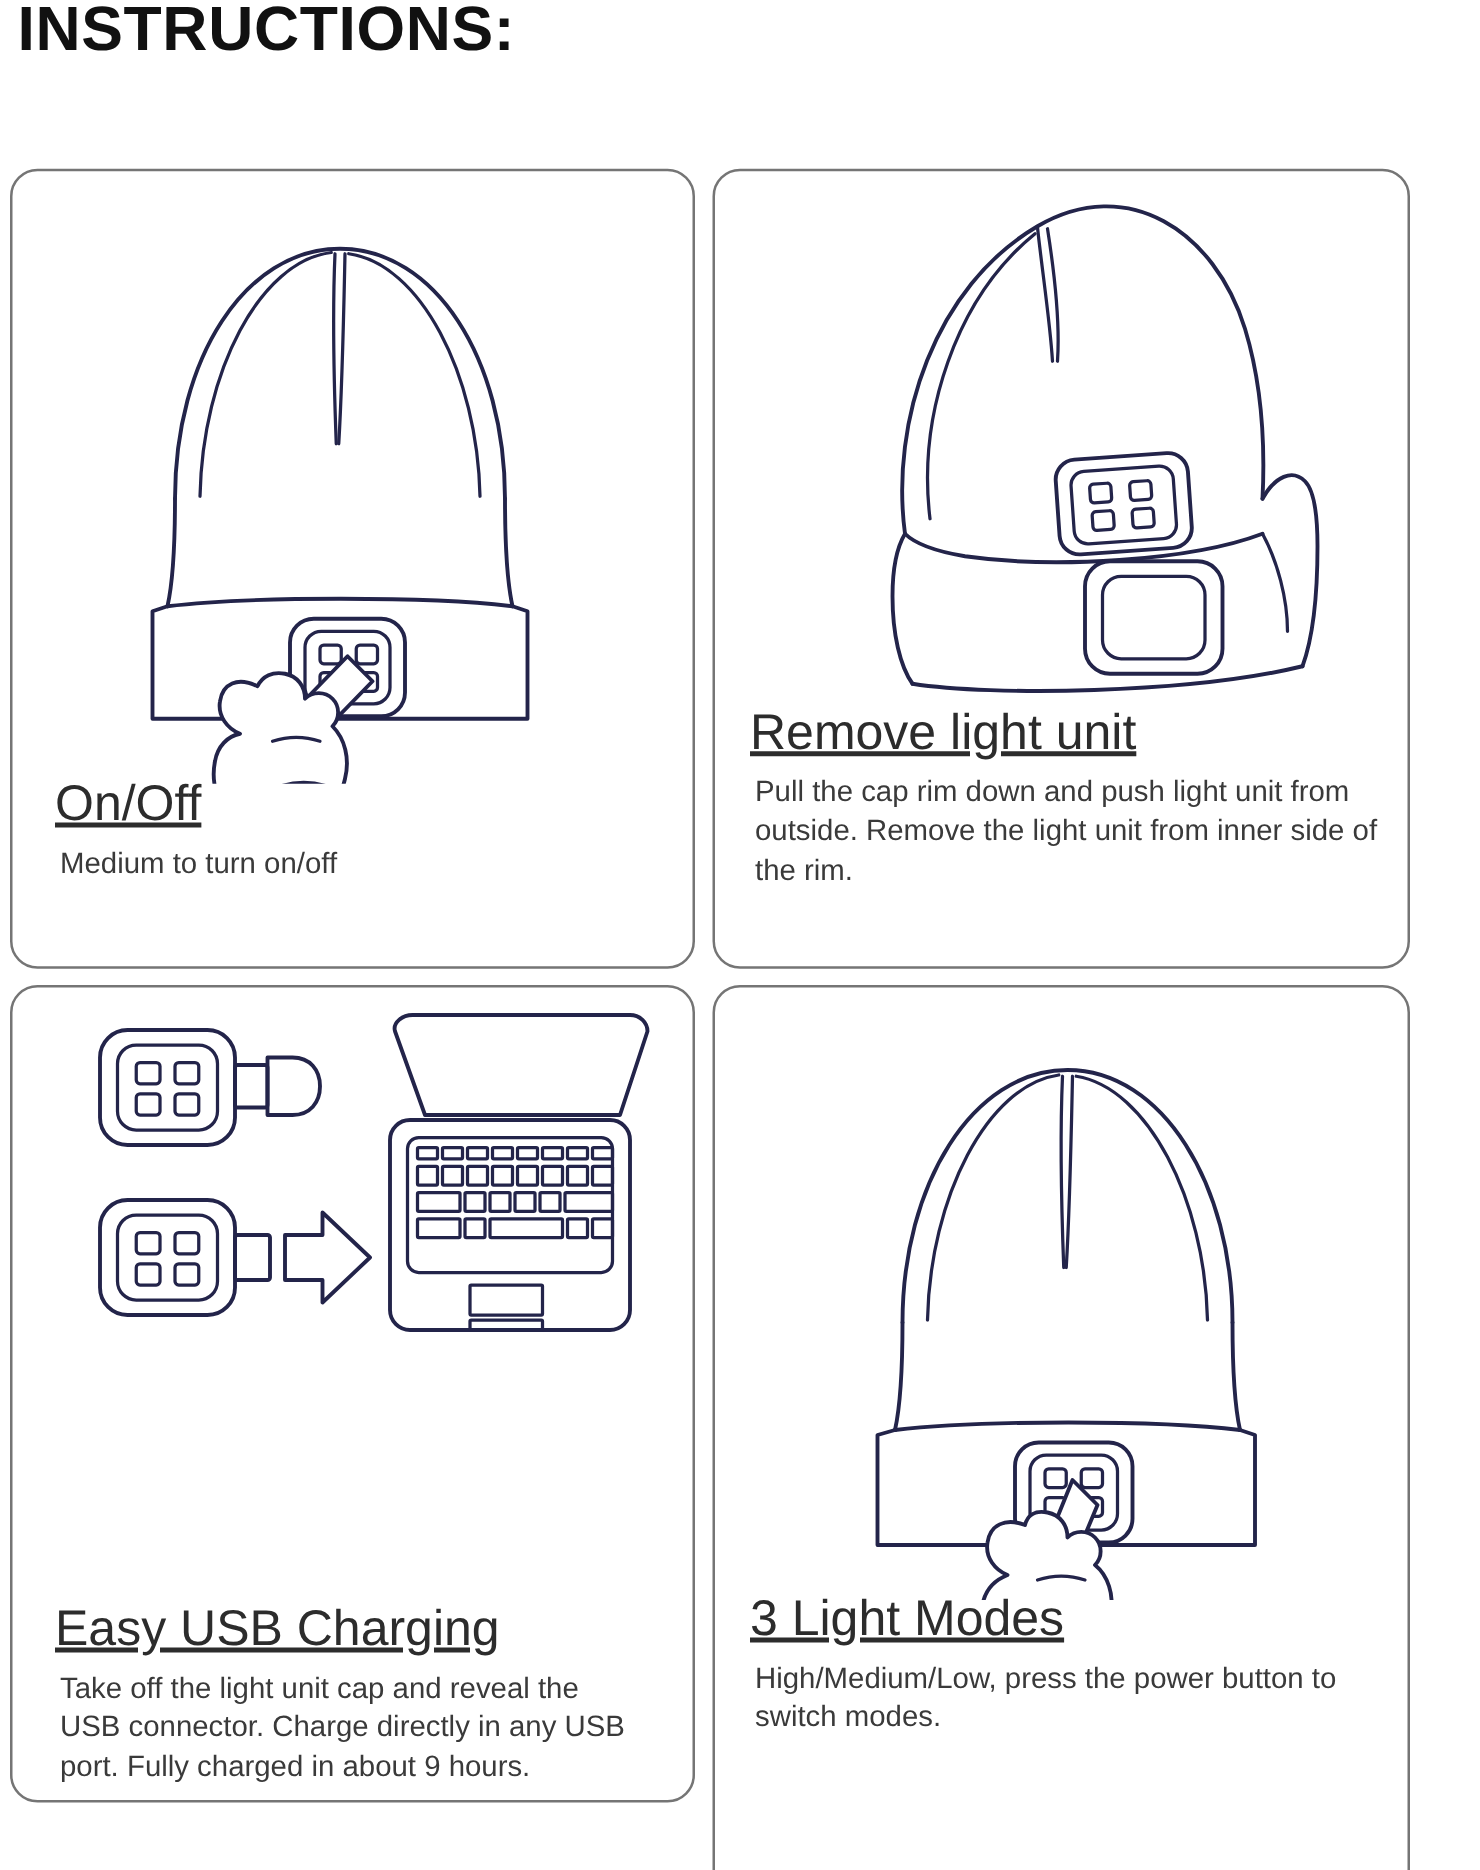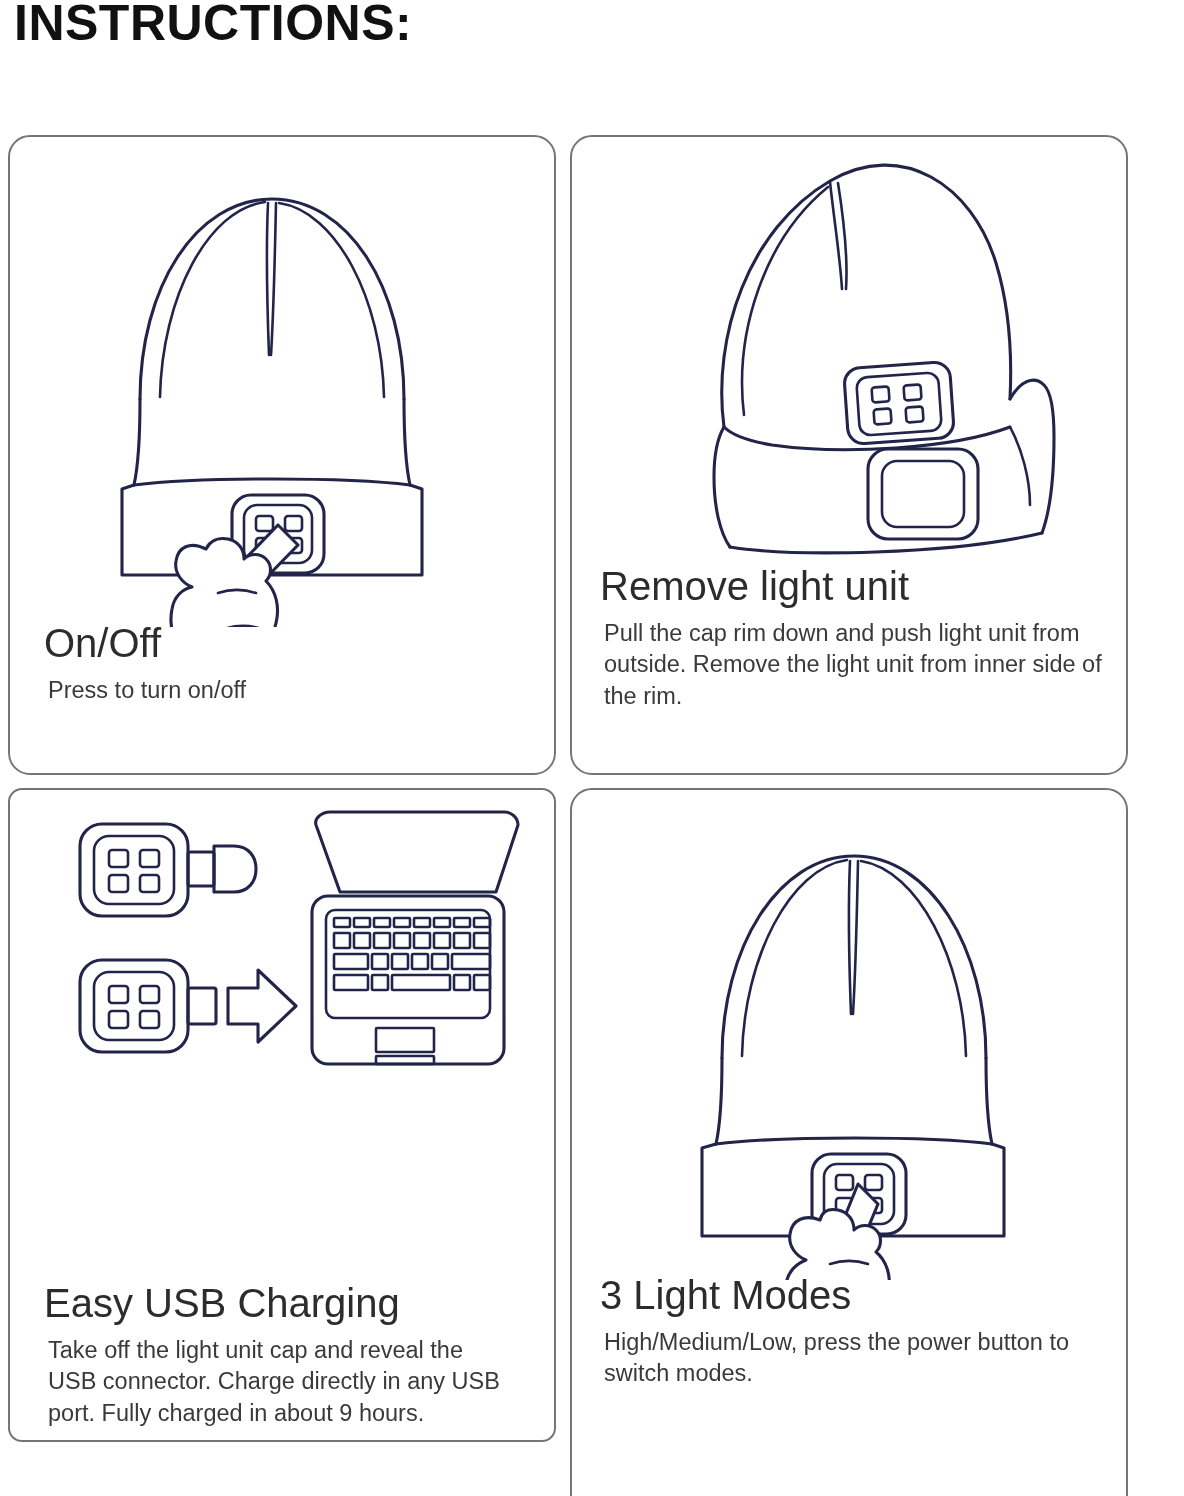--- a/index.html
+++ b/index.html
@@ -39,21 +39,21 @@
   .card {
     position: absolute;
     box-sizing: border-box;
     border: 2px solid #757575;
     border-radius: 22px;
     background: #ffffff;
     overflow: hidden;
   }
   .card-1 { left: 0px;   top: 0px;   width: 548px; height: 640px; }
   .card-2 { left: 562px; top: 0px;   width: 558px; height: 640px; }
-  .card-3 { left: 0px;   top: 653px; width: 548px; height: 654px; border-radius: 14px; }
+  .card-3 { left: 0px;   top: 653px; width: 548px; height: 654px; }
   .card-4 { left: 562px; top: 653px; width: 558px; height: 780px; }
 
   .art {
     position: absolute;
     left: 0;
     top: 0;
     width: 100%;
   }
 
   .card-text {
@@ -66,20 +66,21 @@
   .card-3 .card-text { top: 492px; }
   .card-4 .card-text { top: 484px; left: 28px; right: 18px; }
 
   .card-heading {
     font-size: 40px;
     font-weight: normal;
     color: #2c2c2c;
     line-height: 1.08;
     margin: 0 0 10px 0;
     white-space: nowrap;
+    text-decoration: underline;
   }
   .card-body {
     font-size: 23.5px;
     line-height: 1.33;
     color: #3a3a3a;
     margin: 4px;
   }
 
   
   svg.ink {
@@ -144,21 +145,21 @@
                  C196 530 214 532 230 526 C250 518 262 504 266 486
                  C270 470 266 454 256 444 C262 438 262 428 256 422
                  C250 416 240 416 234 422 C234 412 228 404 218 402
                  C208 400 200 404 196 412 Z"></path>
         <path class="ln-thin" d="M208 456 C220 452 234 452 246 456"></path>
         <path class="ln-thin" d="M214 492 C226 488 240 488 252 492"></path>
       </svg>
     </div>
     <div class="card-text">
       <div class="card-heading">On/Off</div>
-      <div class="card-body">Press to turn on/off</div>
+      <div class="card-body">Medium to turn on/off</div>
     </div>
   </div>
 
   <div class="card card-2">
     <div class="art">
       <svg class="ink" viewBox="0 0 558 420" width="558" height="420" aria-hidden="true">
 
         <path class="ln" d="M152 290 C140 200 176 92 258 44 C330 2 400 48 424 126
                  C438 172 440 222 438 262"></path>
 

